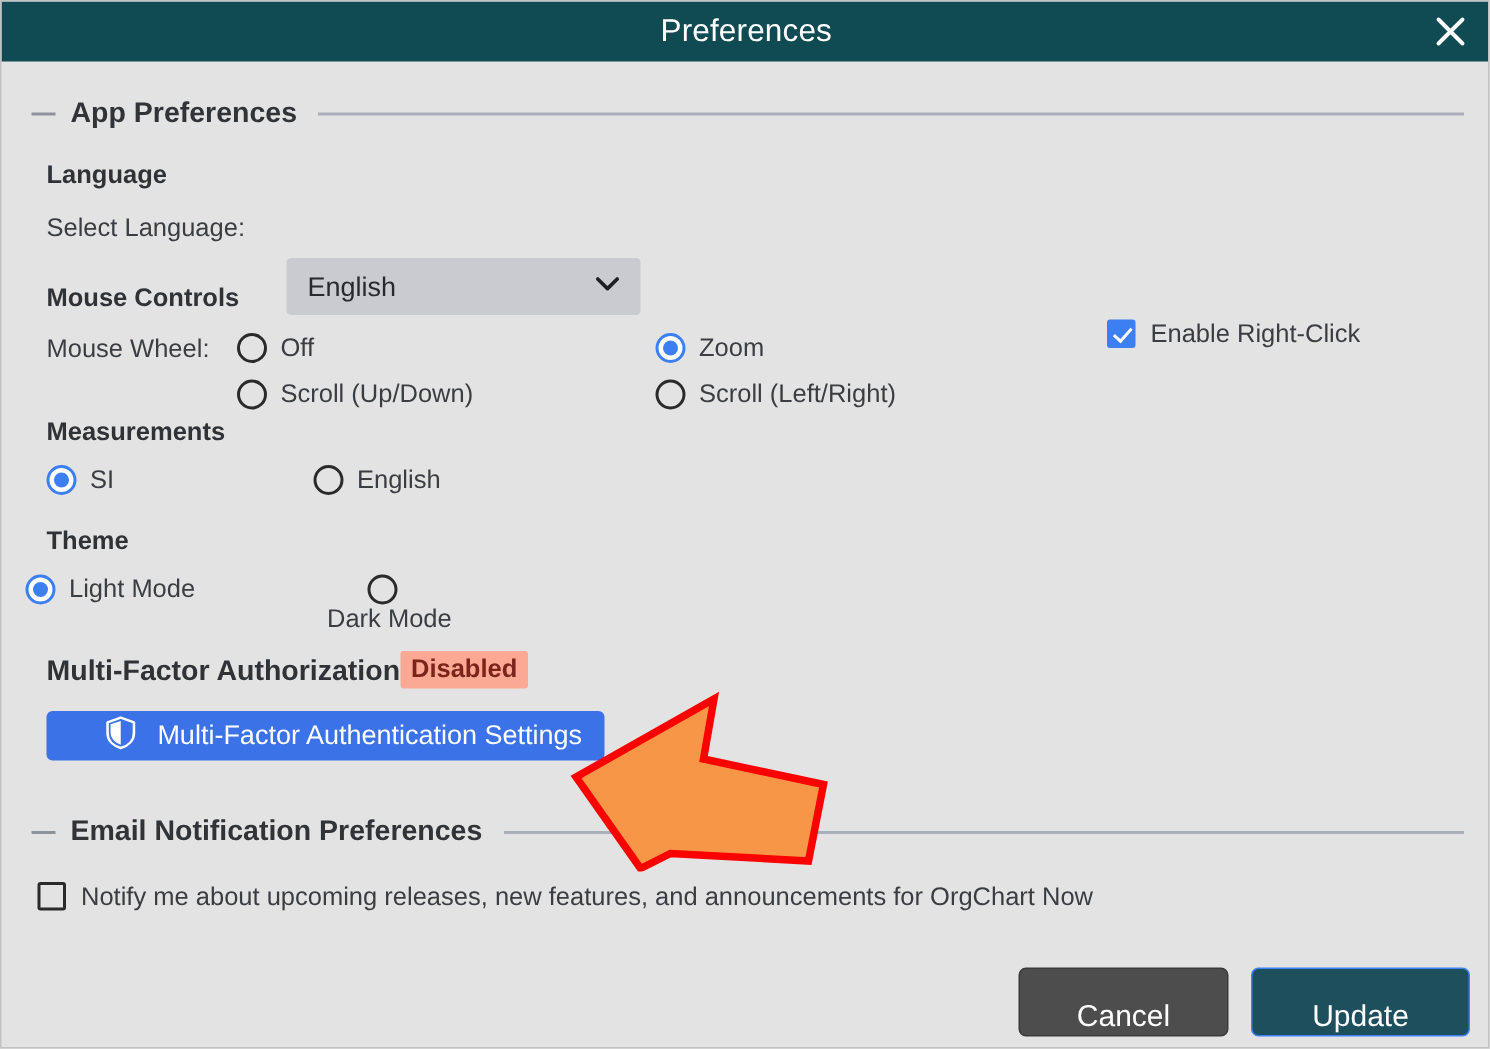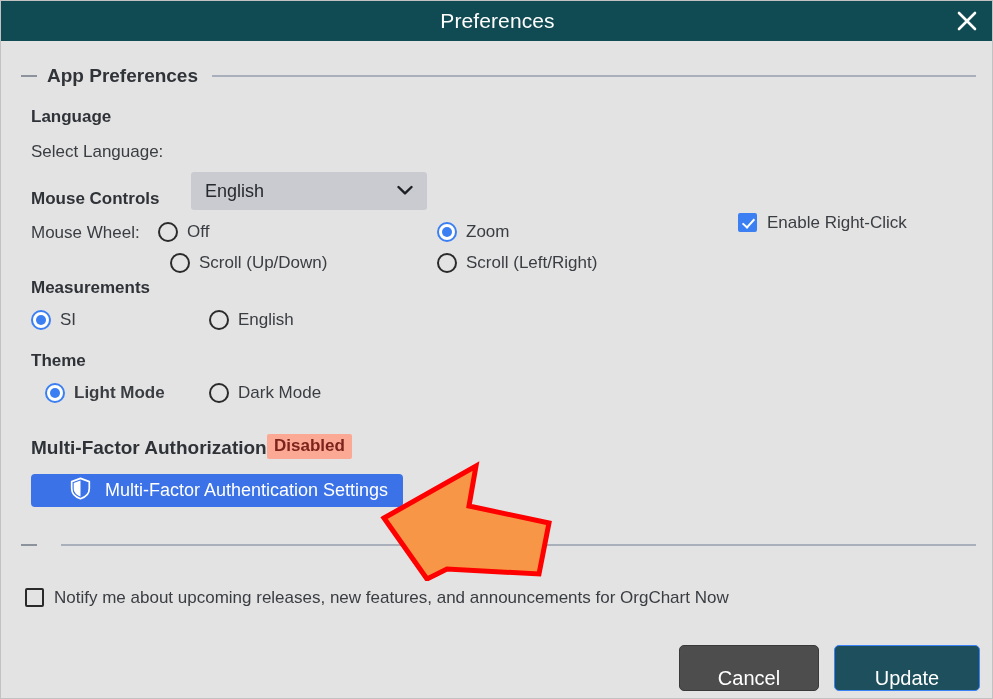--- a/index.html
+++ b/index.html
@@ -322,21 +322,21 @@
     <div class="radio-row" style="left:157px; top:181px;">
       <span class="radio"></span>
       <span class="rlabel">Off</span>
     </div>
 
     <div class="radio-row" style="left:436px; top:181px;">
       <span class="radio checked"></span>
       <span class="rlabel">Zoom</span>
     </div>
 
-    <div class="radio-row" style="left:169px; top:212px;">
+    <div class="radio-row" style="left:157px; top:212px;">
       <span class="radio"></span>
       <span class="rlabel">Scroll (Up/Down)</span>
     </div>
 
     <div class="radio-row" style="left:436px; top:212px;">
       <span class="radio"></span>
       <span class="rlabel">Scroll (Left/Right)</span>
     </div>
 
     <div class="check-row" style="left:737px; top:172px;">
@@ -351,45 +351,46 @@
       <span class="rlabel">SI</span>
     </div>
 
     <div class="radio-row" style="left:208px; top:269px;">
       <span class="radio"></span>
       <span class="rlabel">English</span>
     </div>
 
     <div class="group-label" style="left:30px; top:310px;">Theme</div>
 
-    <div class="radio-row" style="left:44px; top:342px;font-weight:bold;">
+    <div class="radio-row" style="left:16px; top:342px;">
       <span class="radio checked"></span>
       <span class="rlabel">Light Mode</span>
     </div>
 
-    <div class="radio-row" style="left:208px; top:342px;">
+    <div class="radio-row" style="left:208px; top:342px;flex-direction:column;">
       <span class="radio"></span>
       <span class="rlabel">Dark Mode</span>
     </div>
 
     <div id="mfa-title">Multi-Factor Authorization</div>
     <div id="mfa-status">Disabled</div>
 
     <div id="mfa-button">
       <span class="shield">
         <svg width="21" height="23" viewBox="0 0 21 23" aria-hidden="true">
           <path d="M10.5 1.4 L19.3 4.6 L19.3 11.6 C19.3 16.6 15.6 20.2 10.5 21.7 C5.4 20.2 1.7 16.6 1.7 11.6 L1.7 4.6 Z" fill="none" stroke="#ffffff" stroke-width="1.7" stroke-linejoin="round"></path>
           <path d="M10.5 3.6 L10.5 19.5 C6.6 18.1 3.7 15.2 3.7 11.4 L3.7 5.9 Z" fill="#ffffff"></path>
         </svg>
       </span>
       <span class="mfa-label">Multi-Factor Authentication Settings</span>
     </div>
 
     <div class="section-head" style="top:503px;">
       <span class="dash"></span>
+      <span class="section-title">Email Notification Preferences</span>
       <span class="rule"></span>
     </div>
 
     <div class="check-row" style="left:24px; top:547px;">
       <span class="checkbox"></span>
       <span class="clabel">Notify me about upcoming releases, new features, and announcements for OrgChart Now</span>
     </div>
 
     <div id="cancel-button" class="footer-btn">
       <span class="btn-label">Cancel</span>

